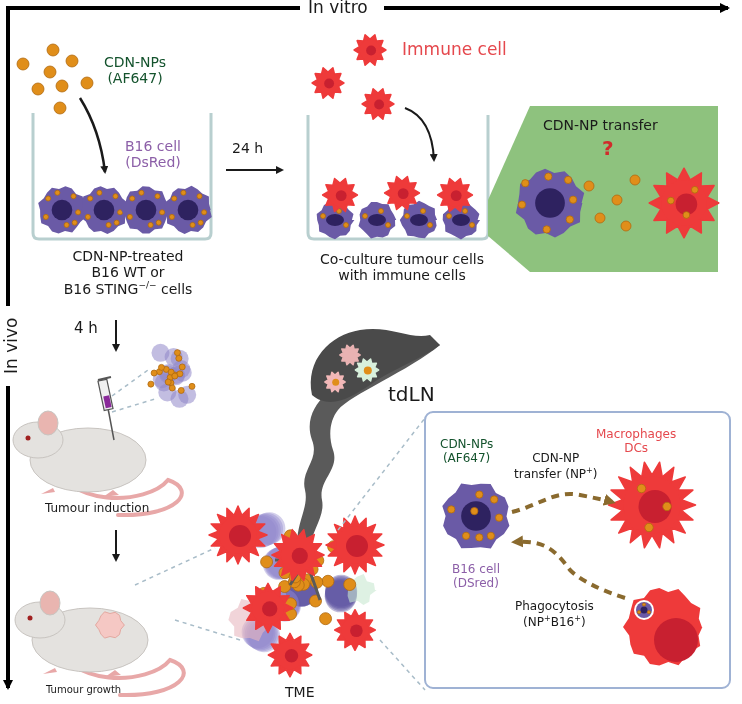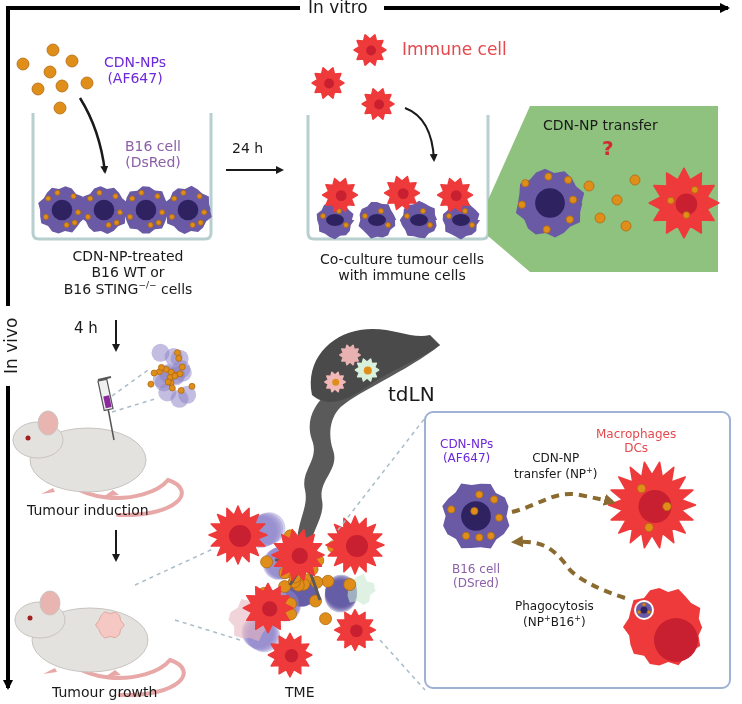--- a/index.html
+++ b/index.html
@@ -1,20 +1,20 @@
 <!DOCTYPE html>
 <html><head>
 <meta charset="utf-8">
 <style>
   html, body { margin: 0; padding: 0; background: #ffffff; }
   body { width: 742px; height: 704px; position: relative; overflow: hidden; font-family: "DejaVu Sans", sans-serif; }
   .lbl { position: absolute; white-space: nowrap; line-height: 1.15; }
   .center { text-align: center; }
   .t-black { color: #1a1a1a; }
-  .t-orange { color: #6d28d9; }
+  .t-orange { color: #14532d; }
   .t-purple { color: #8c5fa8; }
   .t-red { color: #e5484d; }
   .t-darkred { color: #d12b2b; }
   svg { position: absolute; left: 0; top: 0; overflow: visible; }
 </style>
 </head>
 <body>
 
 <svg width="742" height="704">
   <defs>
@@ -446,22 +446,22 @@
 
 <div class="lbl t-black center" style="left:292px; top:251px; font-size:14px; width:220px;">
   <div>Co-culture tumour cells</div>
   <div>with immune cells</div>
 </div>
 
 <div class="lbl t-black" style="left:543px; top:117px; font-size:14px;">CDN-NP transfer</div>
 <div class="lbl t-darkred" style="left:602px; top:137px; font-size:20px; font-weight:bold;">?</div>
 
 <div class="lbl t-black" style="left:74px; top:320px; font-size:15px;">4 h</div>
-<div class="lbl t-black" style="left:27px; top:502px; font-size:14px;">Tumour induction</div>
-<div class="lbl t-black" style="left:52px; top:684px; font-size:14px;">Tumour growth</div>
+<div class="lbl t-black" style="left:45px; top:502px; font-size:12px;">Tumour induction</div>
+<div class="lbl t-black" style="left:46px; top:684px; font-size:10px;">Tumour growth</div>
 <div class="lbl t-black" style="left:285px; top:684px; font-size:14px;">TME</div>
 <div class="lbl t-black" style="left:388px; top:383px; font-size:20px;">tdLN</div>
 
 <div class="lbl t-orange center" style="left:440px; top:438px; font-size:12px;">
   <div>CDN-NPs</div>
   <div>(AF647)</div>
 </div>
 <div class="lbl t-black center" style="left:514px; top:452px; font-size:12px;">
   <div>CDN-NP</div>
   <div><span>transfer (NP</span><sup style="font-size:8px;">+</sup><span>)</span></div>

